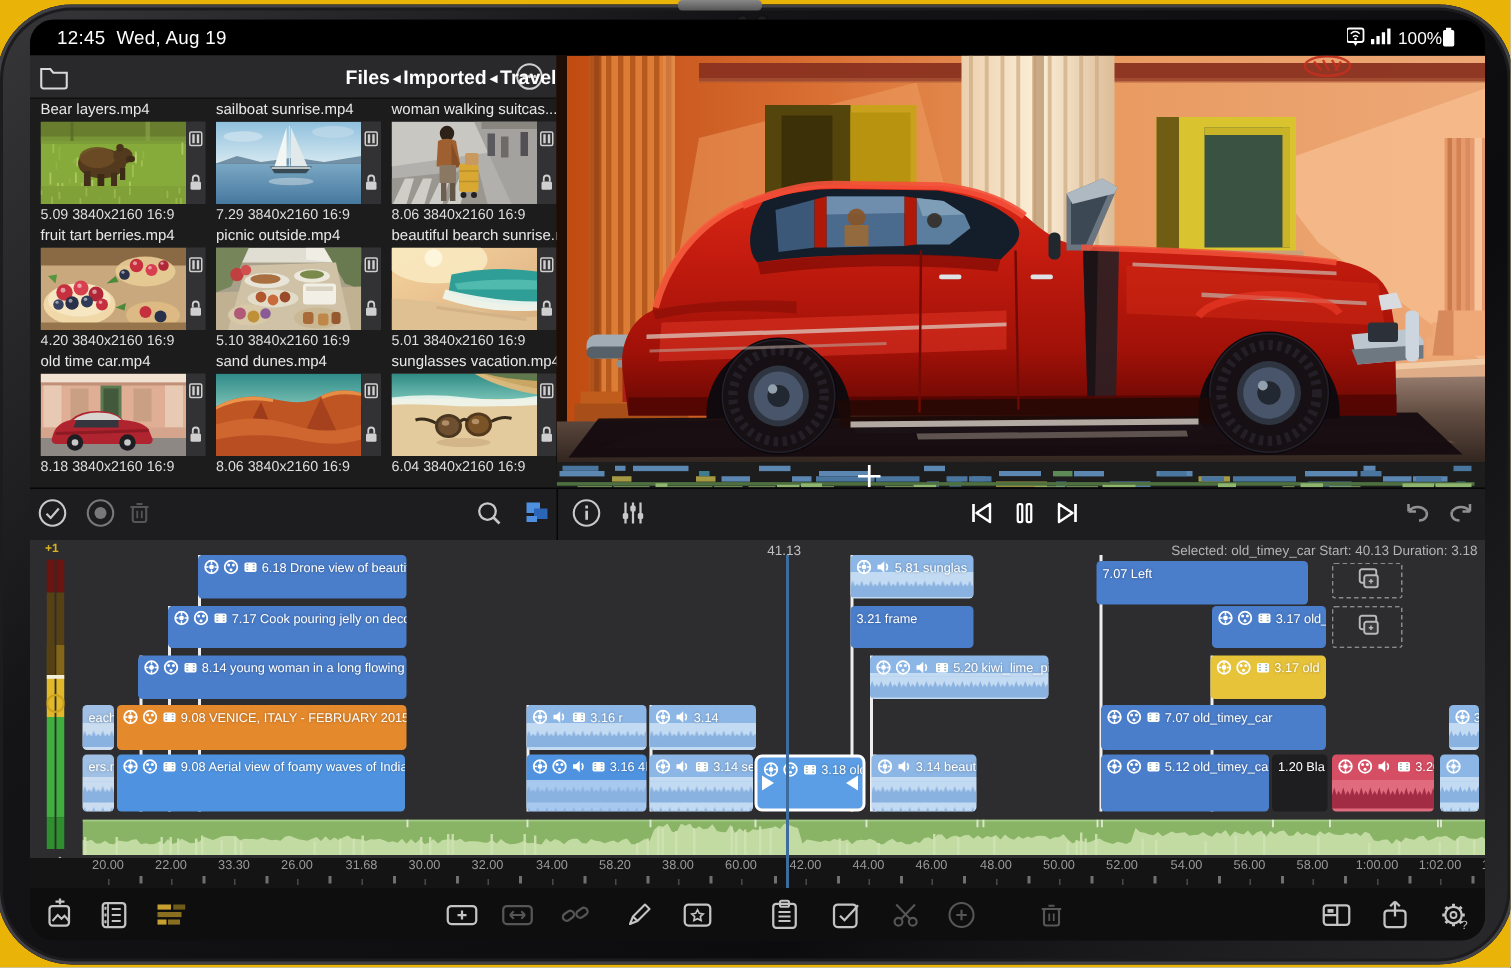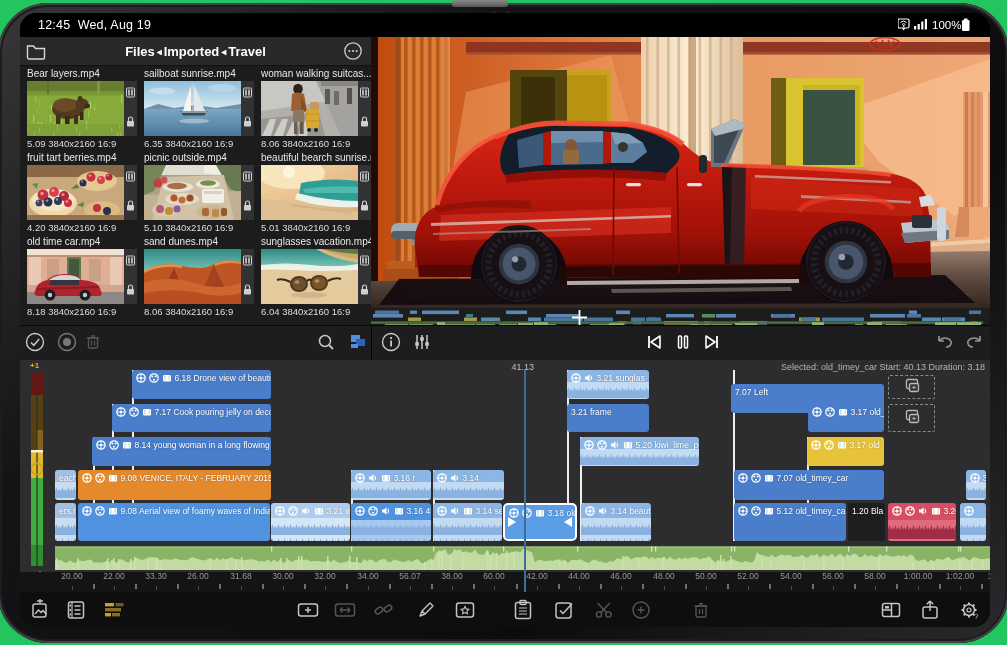--- a/index.html
+++ b/index.html
@@ -1,31 +1,31 @@
 <!DOCTYPE html>
 <html><head><meta charset="utf-8">
 <style>
 *{margin:0;padding:0;box-sizing:border-box}
 html,body{width:1007px;height:645px;background:#fff;font-family:"Liberation Sans",sans-serif;overflow:hidden}
-#page{position:relative;width:1007px;height:645px;background:#22c55e;overflow:hidden}
+#page{position:relative;width:1007px;height:645px;background:#eab308;overflow:hidden}
 #tab{position:absolute;left:-2px;top:3px;width:1011px;height:640px;border-radius:50px;
 background:linear-gradient(135deg,#37373a,#141416 30%,#0c0c0e 70%,#2a2a2d);
 box-shadow:inset 0 0 0 2px #424246, inset 0 0 0 4px #1c1c1f}
 #topbtn{position:absolute;left:452px;top:0;width:56px;height:7px;border-radius:3px;background:linear-gradient(#888,#555)}
 #cam1{position:absolute;left:492px;top:11px;width:6px;height:6px;border-radius:50%;background:#1f2022;box-shadow:0 0 0 1.5px #121214}
 #cam2{position:absolute;left:505px;top:11px;width:6px;height:6px;border-radius:50%;background:#1f2022;box-shadow:0 0 0 1.5px #121214}
 #screen{position:absolute;left:20px;top:13px;width:970px;height:614px;border-radius:16px;background:#131313;overflow:hidden}
 
 #sbar{position:absolute;left:0;top:0;width:970px;height:24px;background:#000;color:#fff}
 #stime{position:absolute;left:18px;top:5px;font-size:12.5px;letter-spacing:.2px;color:#fefefe}
 #sicons{position:absolute;right:14px;top:5px;height:14px}
 
 #lpanel{position:absolute;left:0;top:24px;width:351px;height:300px;background:#1c1c1c}
 #lphead{position:absolute;left:0;top:0;width:351px;height:29px;background:#29292b;border-bottom:1px solid #101010}
-#lptitle{position:absolute;left:0;top:7px;width:351px;text-align:center;font-size:13px;font-weight:bold;color:#fff}
+#lptitle{position:absolute;left:0;top:7px;width:351px;text-align:right;font-size:13px;font-weight:bold;color:#fff}
 .cname{position:absolute;font-size:10px;color:#e8e8e8;white-space:nowrap}
 .cthumb{position:absolute;width:97px;height:55px;overflow:hidden}
 .cstrip{position:absolute;width:13px;height:55px;background:#323234}
 .cmeta{position:absolute;font-size:9.5px;color:#dedede;white-space:nowrap}
 
 #prev{position:absolute;left:351px;top:24px;width:619px;height:271px;background:#000;overflow:hidden}
 #scrub{position:absolute;left:351px;top:295px;width:619px;height:17px;background:#1d1d1d;overflow:hidden}
 
 #tbar{position:absolute;left:0;top:312px;width:970px;height:35px;background:#1d1d1f;border-top:1px solid #060606}
 #tbar .vdiv{position:absolute;left:351px;top:0;width:1px;height:35px;background:#060606}
@@ -224,21 +224,21 @@
             <path d="M37 31 L63 31" stroke="#e8ecea" stroke-width="1"></path>
             <ellipse cx="50" cy="40" rx="15" ry="2.5" fill="#dfe9ec" opacity=".45"></ellipse>
           </svg></div>
         <div class="cstrip" style="left:221px;top:44px"><svg width="13" height="55" viewBox="0 0 13 55">
             <rect x="2.5" y="7" width="8" height="9" rx="1" fill="none" stroke="#cfcfcf" stroke-width="1"></rect>
             <rect x="4.2" y="8.5" width="1.6" height="6" fill="#cfcfcf"></rect>
             <rect x="7.2" y="8.5" width="1.6" height="6" fill="#cfcfcf"></rect>
             <rect x="3" y="40" width="7" height="5.5" rx="1" fill="#cfcfcf"></rect>
             <path d="M4.5 40 v-2 a2 2 0 0 1 4 0 v2" fill="none" stroke="#cfcfcf" stroke-width="1.2"></path>
           </svg></div>
-        <div class="cmeta" style="left:124px;top:101px">6.35 3840x2160  16:9</div>
+        <div class="cmeta" style="left:124px;top:101px">7.29 3840x2160  16:9</div>
         <div class="cname" style="left:241px;top:31px">woman walking suitcas...mp4</div>
         <div class="cthumb" style="left:241px;top:44px"><svg width="97" height="55" viewBox="0 0 97 55" preserveAspectRatio="none">
             <rect width="97" height="55" fill="#b2b0ac"></rect>
             <path d="M0 0 H97 V16 L0 30 Z" fill="#c9c7c2"></path>
             <path d="M55 0 H97 V55 H80 Z" fill="#a4a29e"></path>
             <path d="M0 38 L58 32 L64 55 L0 55 Z" fill="#9a9791"></path>
             <rect x="60" y="0" width="37" height="5" fill="#88867f"></rect>
             <path d="M1 55 L9 38 L15 38 L10 55 Z" fill="#d5d3cd" opacity=".9"></path>
             <path d="M13 55 L21 38 L27 38 L22 55 Z" fill="#d5d3cd" opacity=".9"></path>
             <path d="M25 55 L33 38 L39 38 L34 55 Z" fill="#d5d3cd" opacity=".9"></path>
@@ -786,27 +786,27 @@
         <div class="clip light" style="left:547px;top:10px;width:82px;height:29px">
           <div class="crow">
             <span class="cic">
               <svg class="ci" width="10" height="10" viewBox="0 0 10 10">
                 <use href="#ic-ap"></use>
               </svg>
               <svg class="ci" width="10" height="10" viewBox="0 0 10 10">
                 <use href="#ic-spk"></use>
               </svg>
             </span>
-            <span class="clbl">3.21 sunglas</span>
+            <span class="clbl">5.81 sunglas</span>
           </div>
           <svg class="wv" style="height:15px" width="82" height="15" viewBox="0 0 82 15" preserveAspectRatio="none">
             <rect width="82" height="15" fill="url(#zzp)"></rect>
           </svg>
         </div>
-        <div class="clip flat" style="left:711px;top:24px;width:153px;height:29px">
+        <div class="clip flat" style="left:711px;top:14px;width:141px;height:29px">
           <div class="crow">
             <span class="clbl">7.07 Left</span>
           </div>
         </div>
         <div class="clip flat" style="left:92px;top:44px;width:159px;height:28px">
           <div class="crow">
             <span class="cic">
               <svg class="ci" width="10" height="10" viewBox="0 0 10 10">
                 <use href="#ic-ap"></use>
               </svg>
@@ -999,42 +999,20 @@
               </svg>
               <svg class="ci" width="10" height="10" viewBox="0 0 10 10">
                 <use href="#ic-pal"></use>
               </svg>
               <svg class="ci" width="10" height="10" viewBox="0 0 10 10">
                 <use href="#ic-film"></use>
               </svg>
             </span>
             <span class="clbl">9.08 Aerial view of foamy waves of Indian</span>
           </div>
-        </div>
-        <div class="clip pale" style="left:251px;top:143px;width:79px;height:38px">
-          <div class="crow">
-            <span class="cic">
-              <svg class="ci" width="10" height="10" viewBox="0 0 10 10">
-                <use href="#ic-ap"></use>
-              </svg>
-              <svg class="ci" width="10" height="10" viewBox="0 0 10 10">
-                <use href="#ic-pal"></use>
-              </svg>
-              <svg class="ci" width="10" height="10" viewBox="0 0 10 10">
-                <use href="#ic-spk"></use>
-              </svg>
-              <svg class="ci" width="10" height="10" viewBox="0 0 10 10">
-                <use href="#ic-film"></use>
-              </svg>
-            </span>
-            <span class="clbl">3.21 w</span>
-          </div>
-          <svg class="wv" style="height:20px" width="79" height="20" viewBox="0 0 79 20" preserveAspectRatio="none">
-            <rect width="79" height="20" fill="url(#zzp)"></rect>
-          </svg>
         </div>
         <div class="clip medw" style="left:331px;top:143px;width:80px;height:38px">
           <div class="crow">
             <span class="cic">
               <svg class="ci" width="10" height="10" viewBox="0 0 10 10">
                 <use href="#ic-ap"></use>
               </svg>
               <svg class="ci" width="10" height="10" viewBox="0 0 10 10">
                 <use href="#ic-pal"></use>
               </svg>
@@ -1269,21 +1247,21 @@
           <div class="rtick2" style="left:221px"></div>
           <div class="rlab" style="left:243px">30.00</div>
           <div class="rtick" style="left:284px"></div>
           <div class="rtick2" style="left:263px"></div>
           <div class="rlab" style="left:285px">32.00</div>
           <div class="rtick" style="left:326px"></div>
           <div class="rtick2" style="left:305px"></div>
           <div class="rlab" style="left:328px">34.00</div>
           <div class="rtick" style="left:369px"></div>
           <div class="rtick2" style="left:348px"></div>
-          <div class="rlab" style="left:370px">56.07</div>
+          <div class="rlab" style="left:370px">58.20</div>
           <div class="rtick" style="left:411px"></div>
           <div class="rtick2" style="left:390px"></div>
           <div class="rlab" style="left:412px">38.00</div>
           <div class="rtick" style="left:453px"></div>
           <div class="rtick2" style="left:432px"></div>
           <div class="rlab" style="left:454px">60.00</div>
           <div class="rtick" style="left:496px"></div>
           <div class="rtick2" style="left:474px"></div>
           <div class="rlab" style="left:497px">42.00</div>
           <div class="rtick" style="left:538px"></div>

